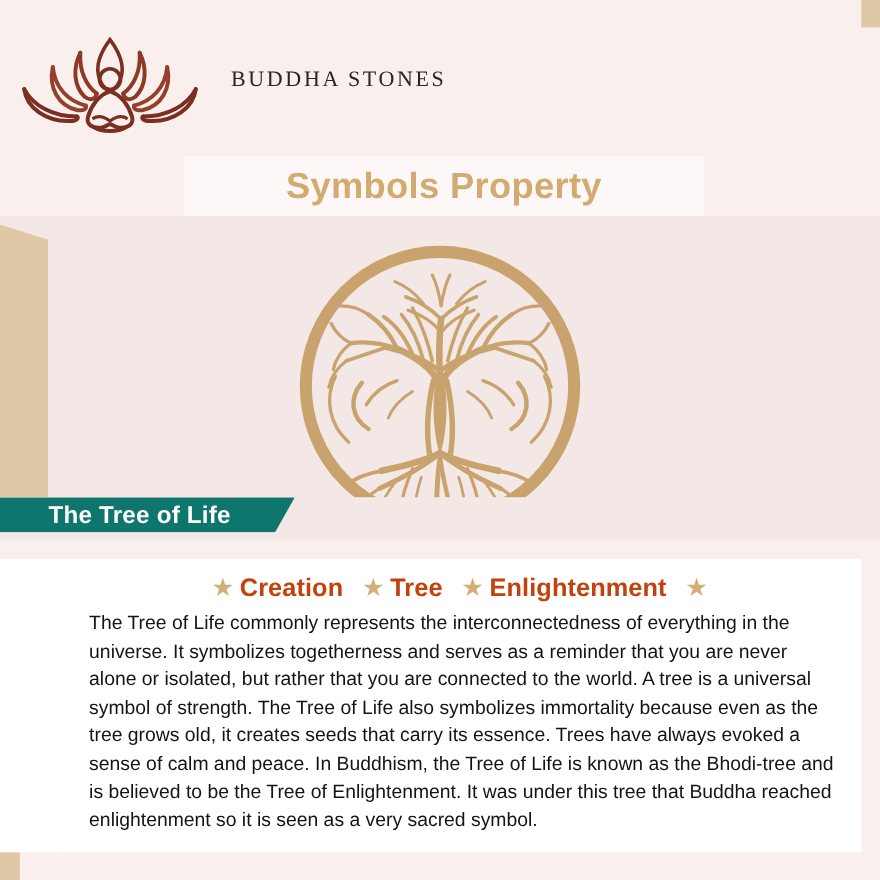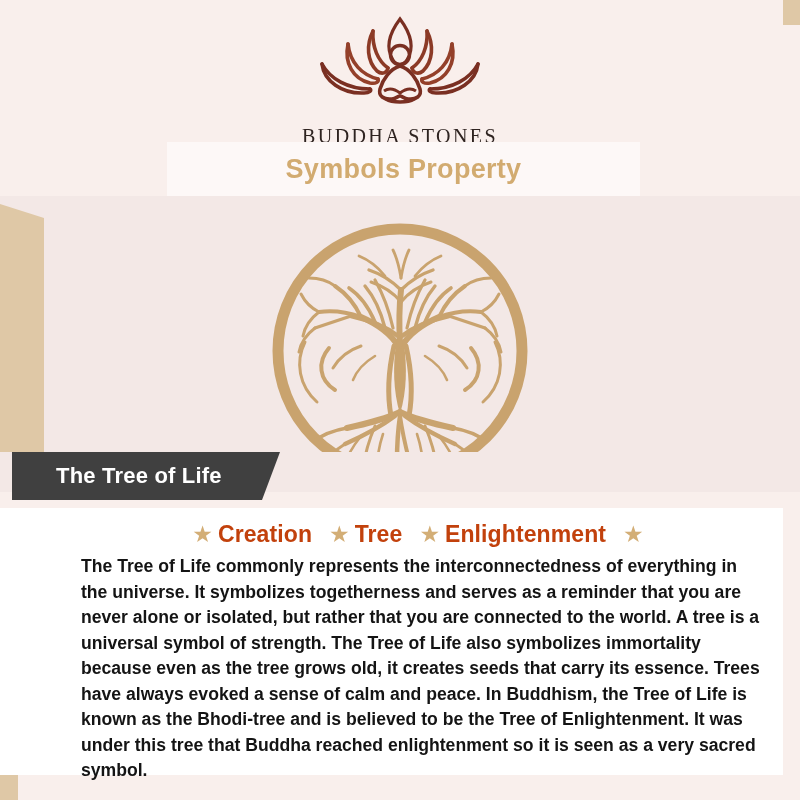--- a/index.html
+++ b/index.html
@@ -32,43 +32,43 @@
   }
   .frame-notch-tr {
     position:absolute; right:17px; top:25px;
     width:10px; height:10px; background:#f9efec; z-index:2;
   }
 
   
   .header {
     position:absolute; left:0; top:0; width:800px; height:142px;
     z-index:5;
-    display:flex; flex-direction:column; align-items:center;
-    justify-content:center;
+    display:flex; flex-direction:row; align-items:center;
+    justify-content:flex-start;
     gap:10px;
   }
   .logo-mark { margin-top:16px; }
   .brand-name {
     font-family:"Liberation Serif", serif;
     font-size:20px;
     letter-spacing:2.4px;
     color:#2e2320;
     margin-top:2px;
   }
 
   
   .title-band {
     position:absolute; left:167px; top:142px;
     width:473px; height:54px;
     background:#fdf8f7;
     z-index:5;
     display:flex; align-items:center; justify-content:center;
   }
   .title-text {
-    font-size:27px; font-weight:bold;
+    font-size:33px; font-weight:bold;
     color:#d2ab70;
     letter-spacing:0.3px;
   }
 
   
   .mid {
     position:absolute; left:0; top:196px; width:800px; height:256px;
     background:#f3e8e6;
     z-index:4;
   }
@@ -81,25 +81,25 @@
   }
   .tree-wrap {
     position:absolute; left:265px; top:216px;
     width:270px; height:270px; z-index:6;
   }
   .tree-wrap svg { display:block; }
 
   
   .banner {
     position:absolute; left:0; top:452px;
-    width:268px; height:48px;
-    background:#404040;
+    width:268px; height:32px;
+    background:#0f766e;
     z-index:7;
     clip-path: polygon(0 0, 100% 0, calc(100% - 18px) 100%, 0 100%);
-    display:flex; align-items:center;margin-left:12px;
+    display:flex; align-items:center;
   }
   .banner-label {
     color:#ffffff; font-size:22px; font-weight:bold;
     margin-left:44px; letter-spacing:0.2px;
   }
   .banner-strip {
     position:absolute; left:0; top:452px; width:800px; height:40px;
     background:#f3e8e6; z-index:6;
   }
 
@@ -121,21 +121,21 @@
     margin-top:3px; margin-bottom:6px;
   }
   .kw { display:flex; align-items:center; gap:5px; }
   .kw .star { color:#d3ae76; font-size:23px; line-height:1; }
   .kw .kw-label {
     color:#c2410c; font-size:23px; font-weight:bold; letter-spacing:0.1px;
   }
   .body-text {
     color:#141414;
     font-size:17.6px;
-    font-weight:bold;
+    font-weight:normal;
     line-height:1.45;
     padding:0 22px 0 28px;
     text-align:left;
   }
   .bottom-strip {
     position:absolute; left:0; top:775px; width:800px; height:25px;
     background:#f9efec; z-index:6;
   }
   .bottom-tan {
     position:absolute; left:0; top:775px; width:18px; height:25px;

